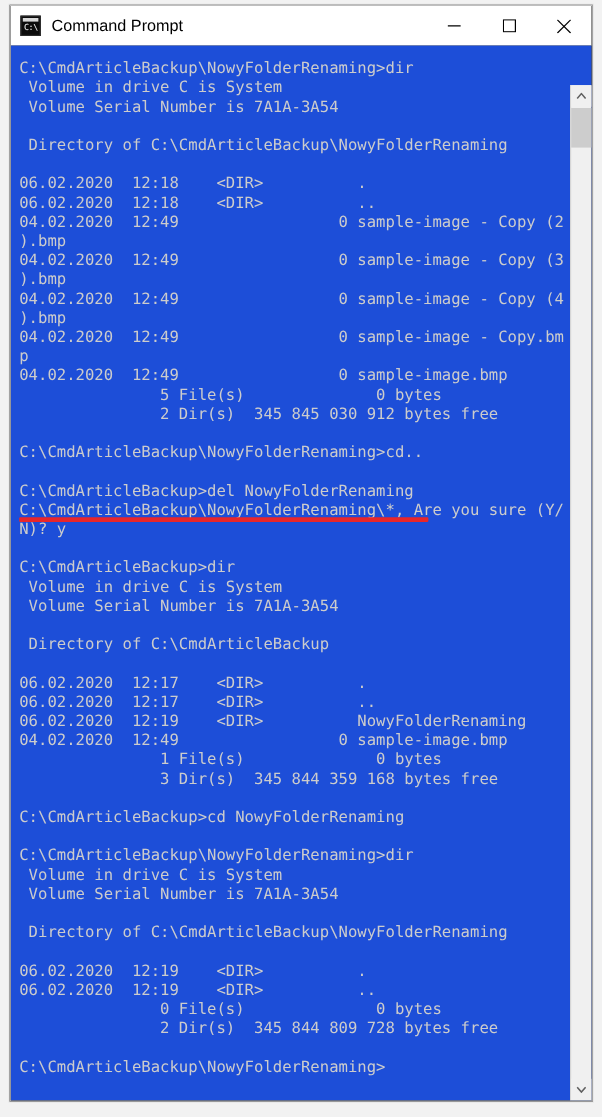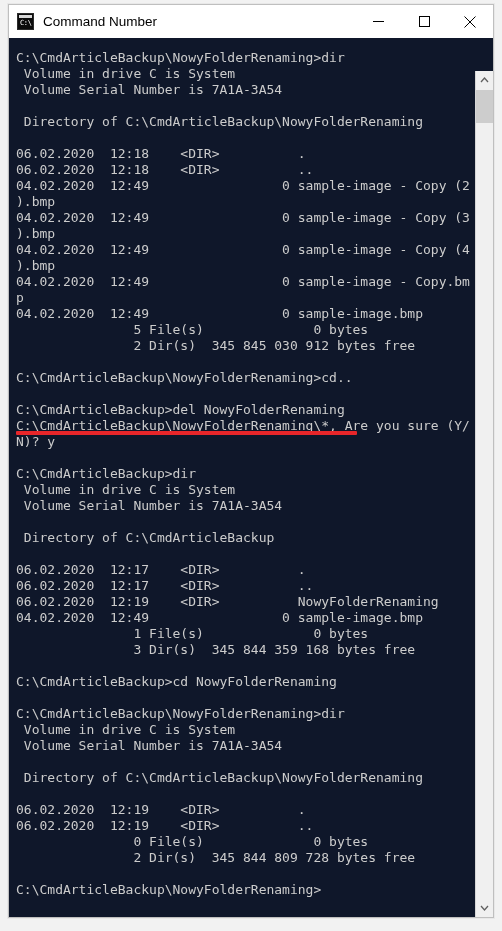--- a/index.html
+++ b/index.html
@@ -109,21 +109,21 @@
   }
   .win-ctrl svg { display: block; }
 
   
   #terminal-area {
     position: absolute;
     left: 0;
     top: 33px;
     right: 0;
     bottom: 0;
-    background: #0f172a;
+    background: #1d4ed8;
   }
   #terminal-text {
     position: absolute;
     left: 0px;
     top: 0px;
     width: 474px;
     height: 100%;
     padding: 12px 0 0 0;
     box-sizing: border-box;
     color: #cccccc;
@@ -200,21 +200,21 @@
 <div id="page">
 
   <div id="cmd-window">
 
     <div id="title-bar">
       <div id="title-left">
         <div id="cmd-icon">
           <div class="icon-titlestrip"></div>
           <div class="icon-prompt">C:\</div>
         </div>
-        <div id="window-title">Command Number</div>
+        <div id="window-title">Command Prompt</div>
       </div>
 
       <div id="window-controls">
         <button class="win-ctrl">
           <svg width="11" height="11" viewBox="0 0 11 11">
             <line x1="0" y1="5.5" x2="11" y2="5.5" stroke="#000000" stroke-width="1"></line>
           </svg>
         </button>
         <button class="win-ctrl">
           <svg width="11" height="11" viewBox="0 0 11 11">

